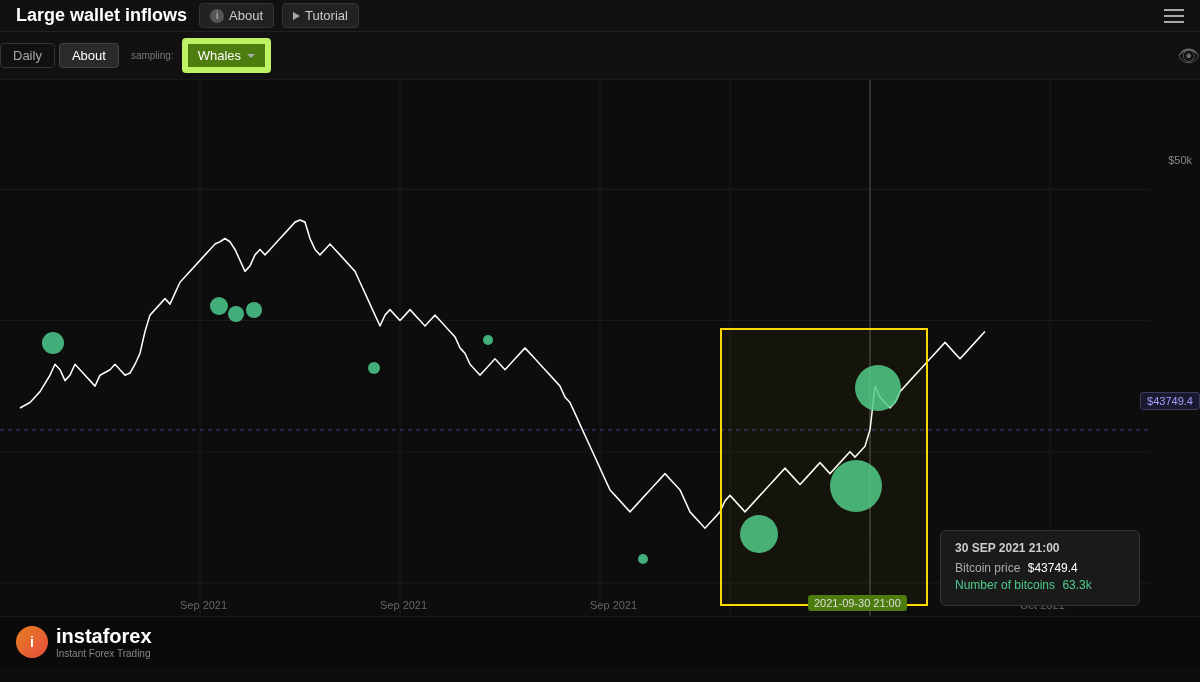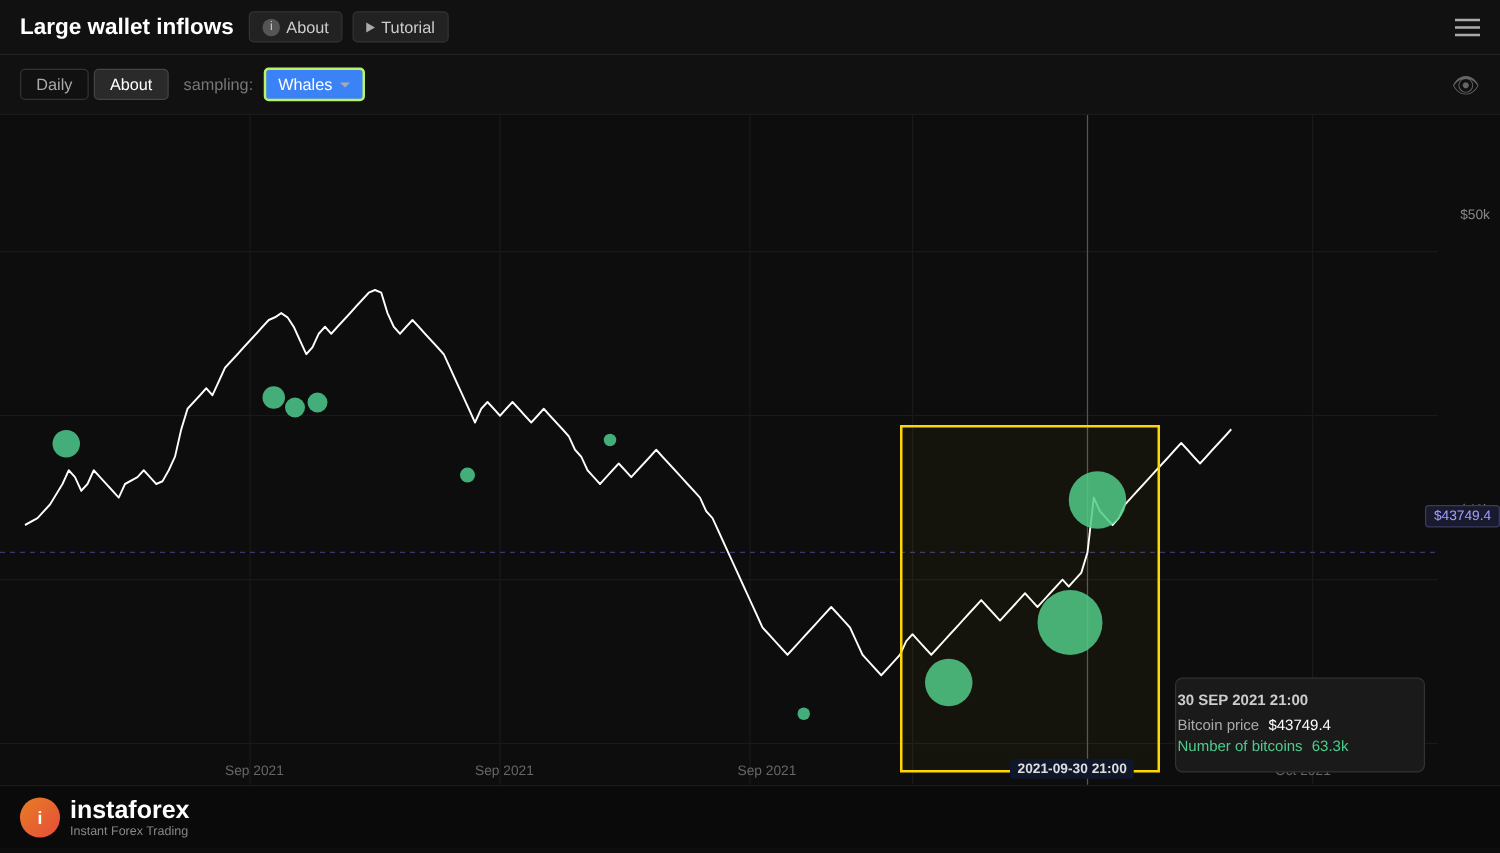--- a/index.html
+++ b/index.html
@@ -13,21 +13,21 @@
       position: relative;
     }
 
     
     .header {
       display: flex;
       align-items: center;
       padding: 13px 16px;
       background: #111;
       border-bottom: 1px solid #222;
-      height: 44px;
+      height: 32px;
     }
     .header-title {
       font-size: 18px;
       font-weight: 600;
       color: #fff;
       margin-right: 12px;
     }
     .header-btn {
       display: flex;
       align-items: center;
@@ -59,21 +59,21 @@
       display: flex; flex-direction: column; gap: 4px; cursor: pointer;
     }
     .hamburger span {
       display: block; width: 20px; height: 2px; background: #aaa;
     }
 
     
     .toolbar {
       display: flex;
       align-items: center;
-      padding: 10px 16px;
+      padding: 10px 0;
       background: #111;
       border-bottom: 1px solid #1a1a1a;
       height: 48px;
     }
     .tab-btn {
       background: transparent;
       border: 1px solid #333;
       border-radius: 4px;
       color: #aaa;
       font-size: 13px;
@@ -81,27 +81,27 @@
       margin-right: 4px;
       cursor: pointer;
     }
     .tab-btn.active {
       background: #2a2a2a;
       color: #fff;
       border-color: #444;
     }
     .sampling-label {
       color: #777;
-      font-size: 13px;
+      font-size: 10px;
       margin: 0 8px;
     }
     .dropdown-btn {
       display: flex; align-items: center; gap: 6px;
-      background: #3b82f6;
-      border: 2px solid #bef264;
+      background: #4d7c0f;
+      border: 6px solid #bef264;
       border-radius: 4px;
       color: #fff;
       font-size: 13px;
       padding: 4px 10px;
       cursor: pointer;
     }
     .chevron {
       width: 0; height: 0;
       border-style: solid;
       border-width: 4px 4px 0 4px;
@@ -172,21 +172,21 @@
       background: rgba(255, 215, 0, 0.03);
       pointer-events: none;
     }
 
     
     .tooltip-box {
       position: absolute;
       background: #1a1a1a;
       border: 1px solid #333;
       border-radius: 6px;
-      padding: 10px 1px;
+      padding: 10px 14px;
       min-width: 200px;
     }
     .tooltip-date {
       color: #ccc;
       font-size: 12px;
       font-weight: 600;
       margin-bottom: 6px;
     }
     .tooltip-row {
       font-size: 12px;
@@ -223,26 +223,25 @@
     .logo-text-main {
       font-size: 20px; font-weight: 700; color: #fff;
     }
     .logo-text-sub {
       font-size: 10px; color: #888;
     }
 
     .date-label-bottom {
       position: absolute;
       bottom: 55px;
-      background: #0f172a;
+      background: #4d7c0f;
       color: #ddd;
       font-size: 11px;
       padding: 2px 6px;
       border-radius: 3px;
-      font-weight: bold;
     }
 
     
     .green-dot {
       position: absolute;
       background: #4ecb8d;
       border-radius: 50%;
       opacity: 0.85;
     }
   </style>

